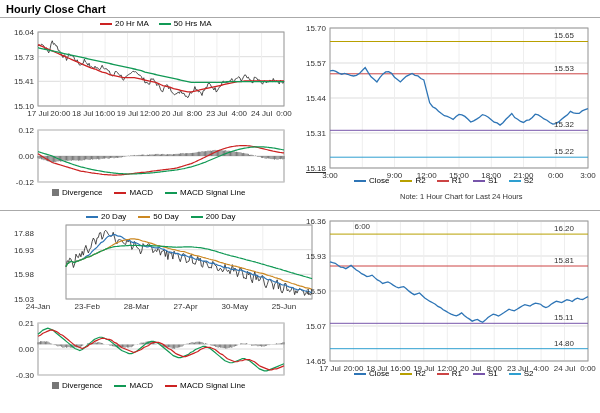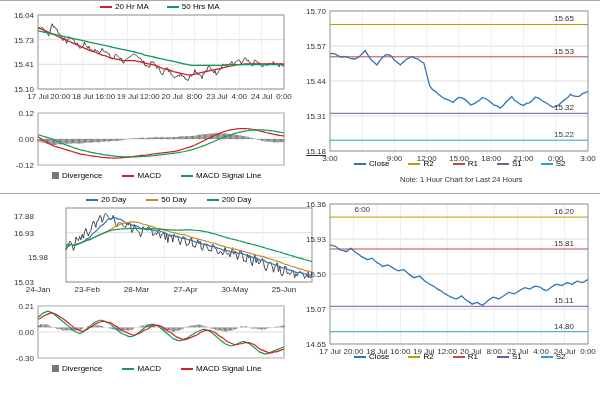--- a/index.html
+++ b/index.html
@@ -5,31 +5,32 @@
   html,body{margin:0;padding:0;}
   body{width:600px;height:413px;background:#ffffff;font-family:"Liberation Sans",sans-serif;color:#000;overflow:hidden;}
   .panel-title{font-size:11px;font-weight:bold;padding:3px 0 2px 6px;}
   .divider{height:1px;background:#aaaaaa;margin:0;}
   .row{display:flex;width:600px;}
   .col-left{width:292px;}
   .col-right{width:308px;}
   .chart-box{position:relative;}
   .axis-label{position:absolute;font-size:8px;color:#333;white-space:nowrap;}
   .ylab{text-align:right;}
-  .legend{position:absolute;display:flex;align-items:center;gap:12px;font-size:8px;}
+  .legend{position:absolute;display:flex;align-items:center;gap:4px;font-size:8px;}
   .legend .item{display:flex;align-items:center;gap:3px;}
   .swatch{display:inline-block;width:12px;height:2px;}
   .swatch.box{width:7px;height:7px;}
   .note{position:absolute;font-size:7.5px;color:#333;}
   svg{display:block;}
 </style>
 </head>
 <body>
 
 <div>
+  <div class="panel-title">Hourly Close Chart</div>
   <div class="divider"></div>
   <div class="row">
     <div class="col-left">
 
       <div class="chart-box" style="width:292px;height:108px;">
         <svg width="292" height="108" viewBox="0 0 292 108">
           <g id="hp-grid">
               <line x1="38" y1="88.0" x2="284" y2="88.0" stroke="#dddddd" stroke-width="1"></line>
               <line x1="38" y1="63.3" x2="284" y2="63.3" stroke="#dddddd" stroke-width="1"></line>
               <line x1="38" y1="38.7" x2="284" y2="38.7" stroke="#dddddd" stroke-width="1"></line>
@@ -443,21 +444,21 @@
             <span class="swatch" style="background:#cc8822"></span>
             <span>50 Day</span>
           </span>
           <span class="item" style="margin-left:8px">
             <span class="swatch" style="background:#119955"></span>
             <span>200 Day</span>
           </span>
         </div>
         <div id="dp-ylabels">
             <div class="axis-label ylab" style="left: 2px; width: 32px; top: 84px;">15.03</div>
-            <div class="axis-label ylab" style="left: 16px; width: 32px; top: 59.3333px;">15.98</div>
+            <div class="axis-label ylab" style="left: 2px; width: 32px; top: 59.3333px;">15.98</div>
             <div class="axis-label ylab" style="left: 2px; width: 32px; top: 34.6667px;">16.93</div>
             <div class="axis-label ylab" style="left: 2px; width: 32px; top: 10px; margin-top: 8px;">17.88</div>
           </div>
         <div id="dp-xlabels">
             <div class="axis-label" style="left: 24px; width: 28px; text-align: center; top: 91px;">24-Jan</div>
             <div class="axis-label" style="left: 73.2px; width: 28px; text-align: center; top: 91px;">23-Feb</div>
             <div class="axis-label" style="left: 122.4px; width: 28px; text-align: center; top: 91px;">28-Mar</div>
             <div class="axis-label" style="left: 171.6px; width: 28px; text-align: center; top: 91px;">27-Apr</div>
             <div class="axis-label" style="left: 220.8px; width: 28px; text-align: center; top: 91px;">30-May</div>
             <div class="axis-label" style="left: 270px; width: 28px; text-align: center; top: 91px;">25-Jun</div>

